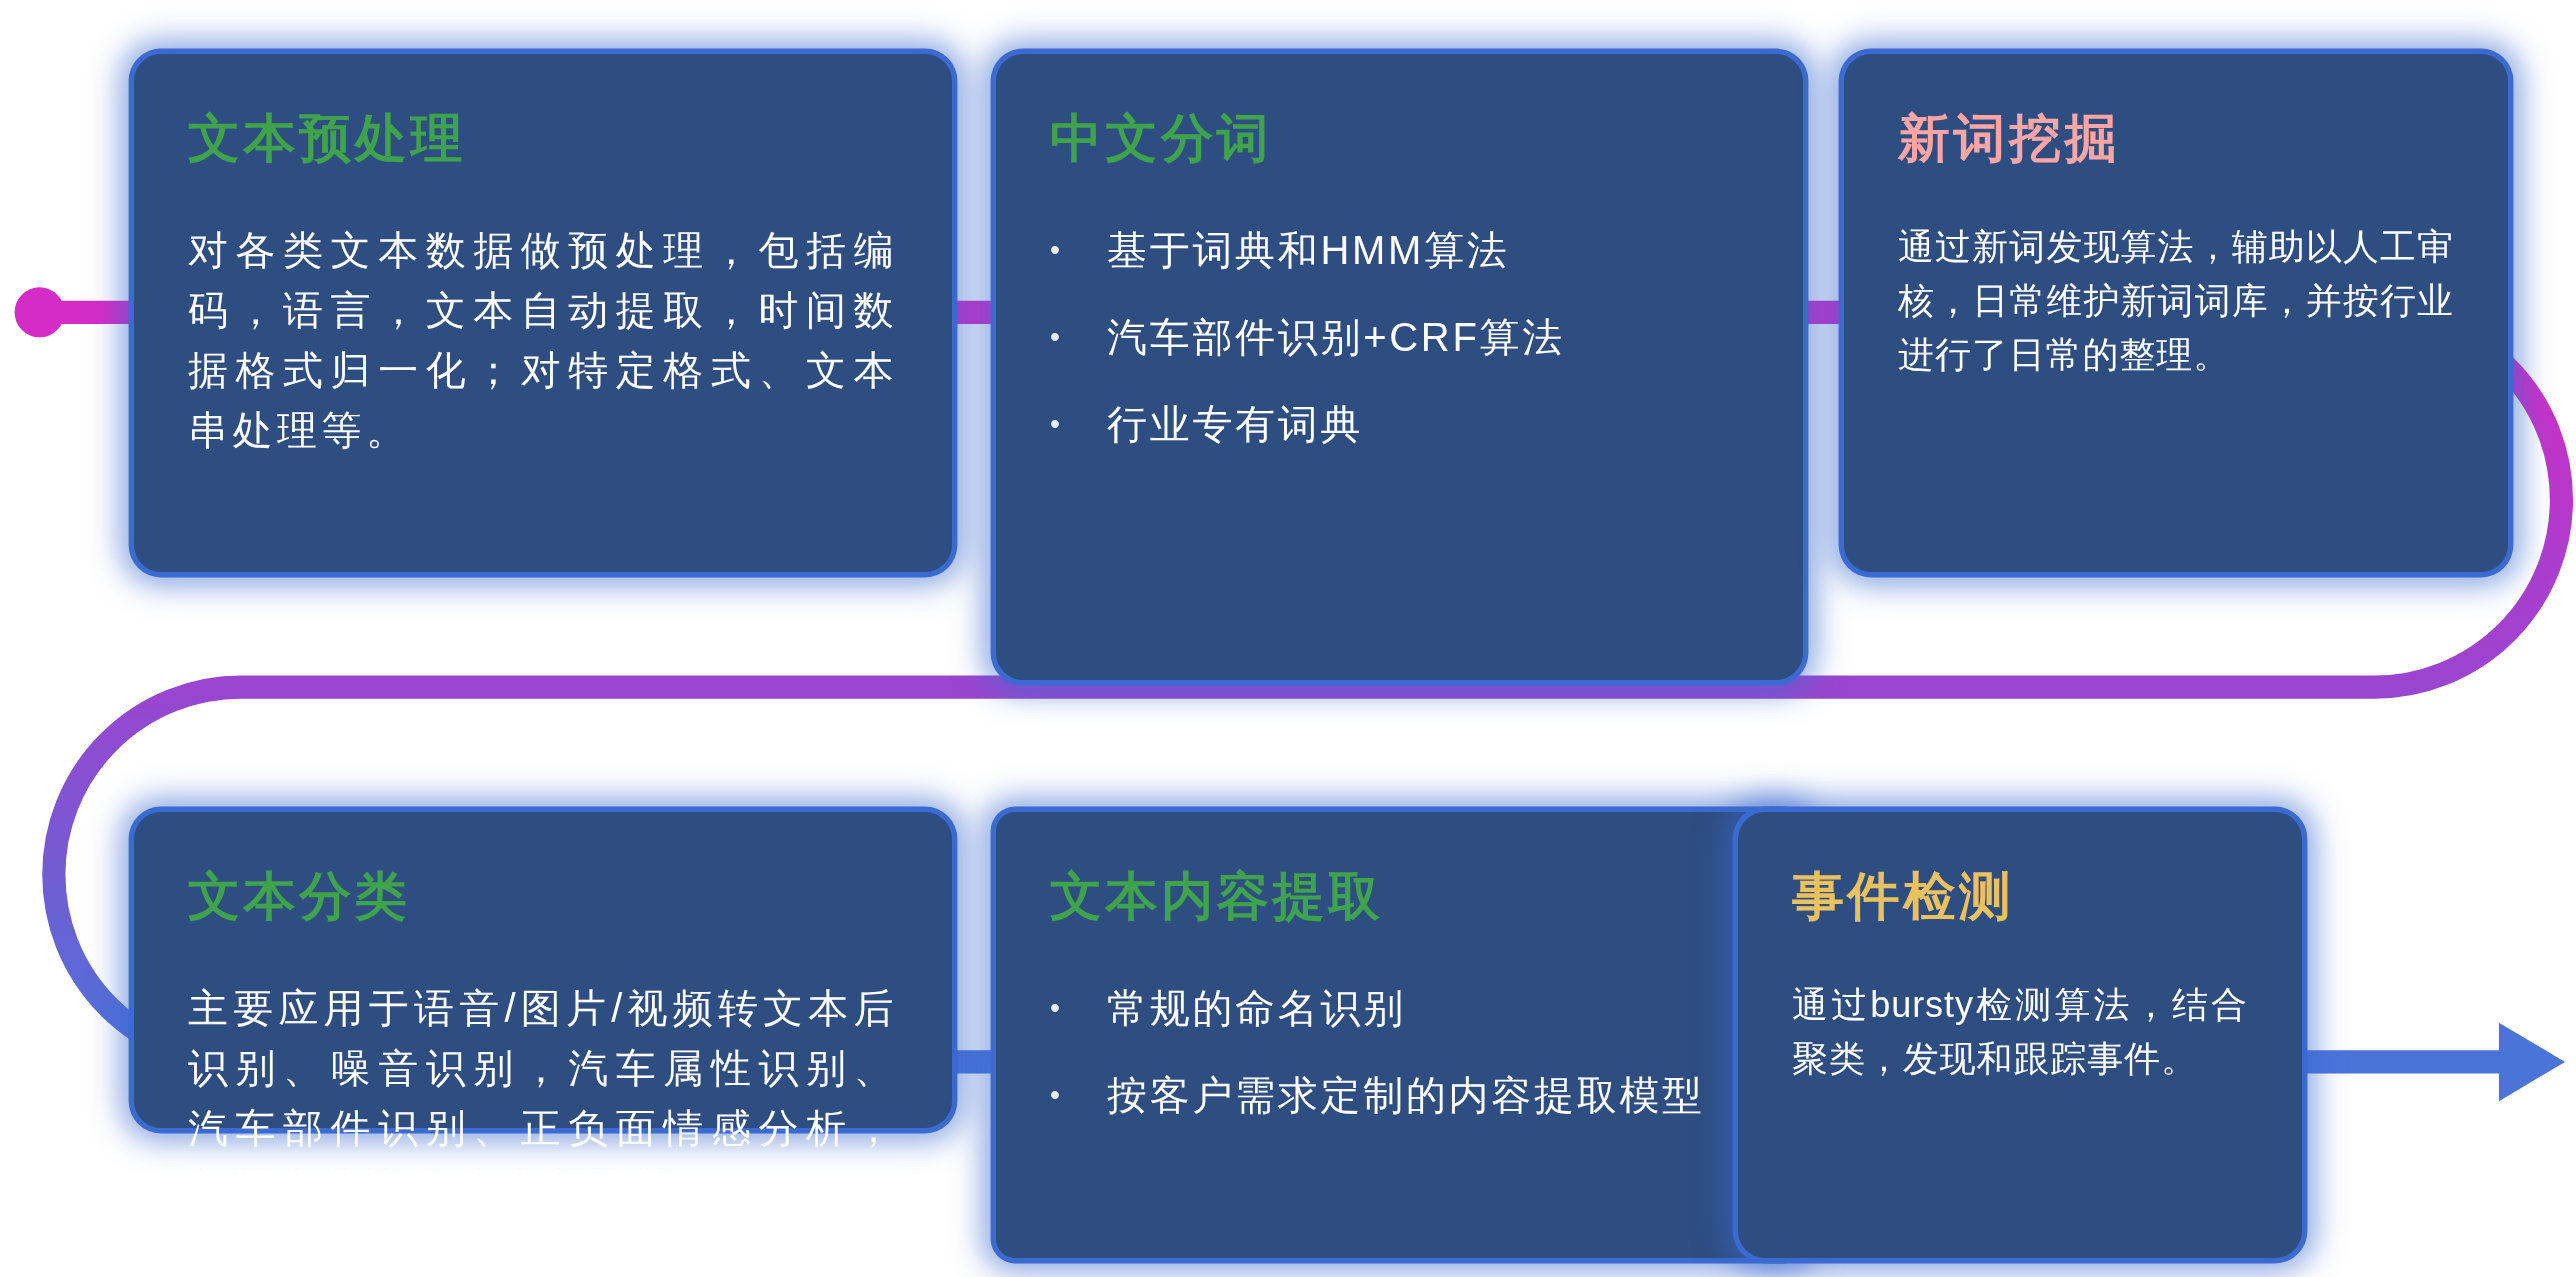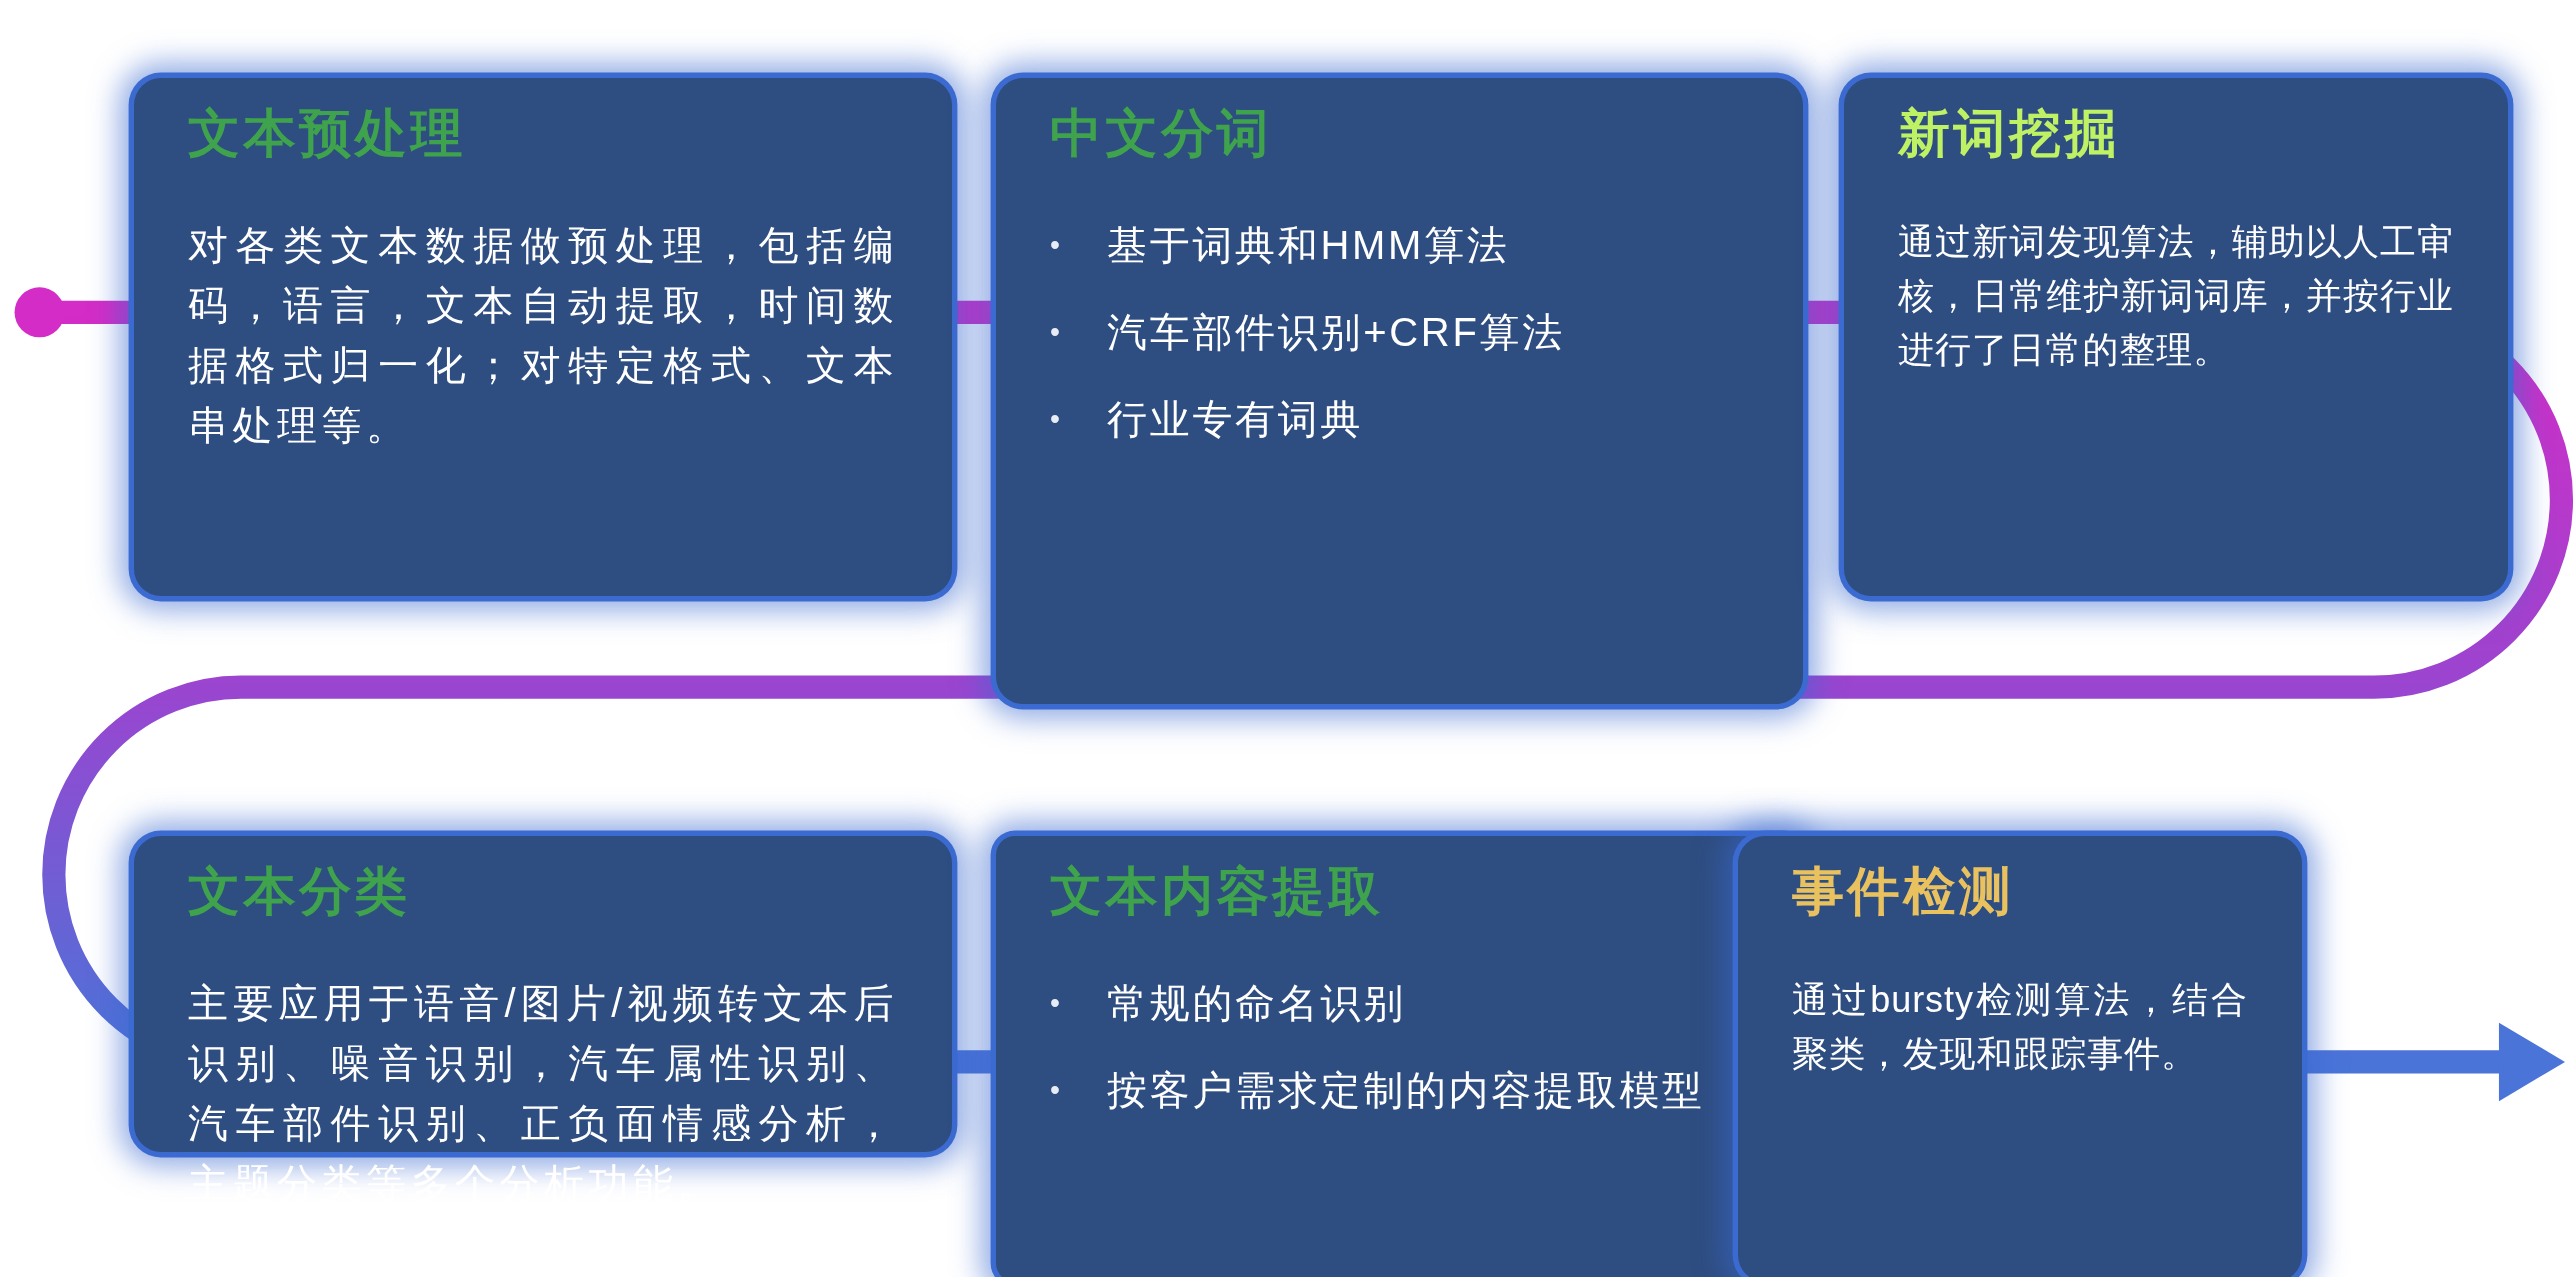--- a/index.html
+++ b/index.html
@@ -13,23 +13,22 @@
 
   
   #flow-svg { position: absolute; left: 0; top: 0; z-index: 0; }
 
   
   .card {
     position: absolute;
     z-index: 1;
     background: #2e4d80;
     border-radius: 27px;
-    padding: 21px 54px;
+    padding: 50px 54px;
     box-shadow: 0 0 0 5.4px #3b6ad0, 0 0 28.6px 14.3px rgba(59,106,208,0.55);
-    margin-top: 24px;
   }
   .c1 { left: 134px;  top: 54px;  width: 818px; height: 518px; }
   .c2 { left: 996px; top: 54px;  width: 807px; height: 626px; }
   .c3 { left: 1844px; top: 54px;  width: 664px; height: 518px; }
   .c4 { left: 134px;  top: 812px; width: 818px; height: 316px; }
   .c5 { left: 996px; top: 812px; width: 807px; height: 446px; border-radius: 19px; }
   .c6 { left: 1738px; top: 812px; width: 564px; height: 446px; }
 
   .card-title {
     font-size: 52px;
@@ -100,21 +99,21 @@
       <span>汽车部件识别+CRF算法</span>
     </li>
     <li class="bullet">
       <span class="dot">•</span>
       <span>行业专有词典</span>
     </li>
   </ul>
 </section>
 
 <section class="card c3 compact">
-  <h2 class="card-title" style="color: #bef264;">新词挖掘</h2>
+  <h2 class="card-title" style="color: #fca5a5;">新词挖掘</h2>
   <p class="card-body">通过新词发现算法，辅助以人工审核，日常维护新词词库，并按行业进行了日常的整理。</p>
 </section>
 
 <section class="card c4">
   <h2 class="card-title" style="color: rgb(63, 162, 77);">文本分类</h2>
   <p class="card-body">主要应用于语音/图片/视频转文本后识别、噪音识别，汽车属性识别、汽车部件识别、正负面情感分析，主题分类等多个分析功能。</p>
 </section>
 
 <section class="card c5">
   <h2 class="card-title" style="color: rgb(63, 162, 77);">文本内容提取</h2>

